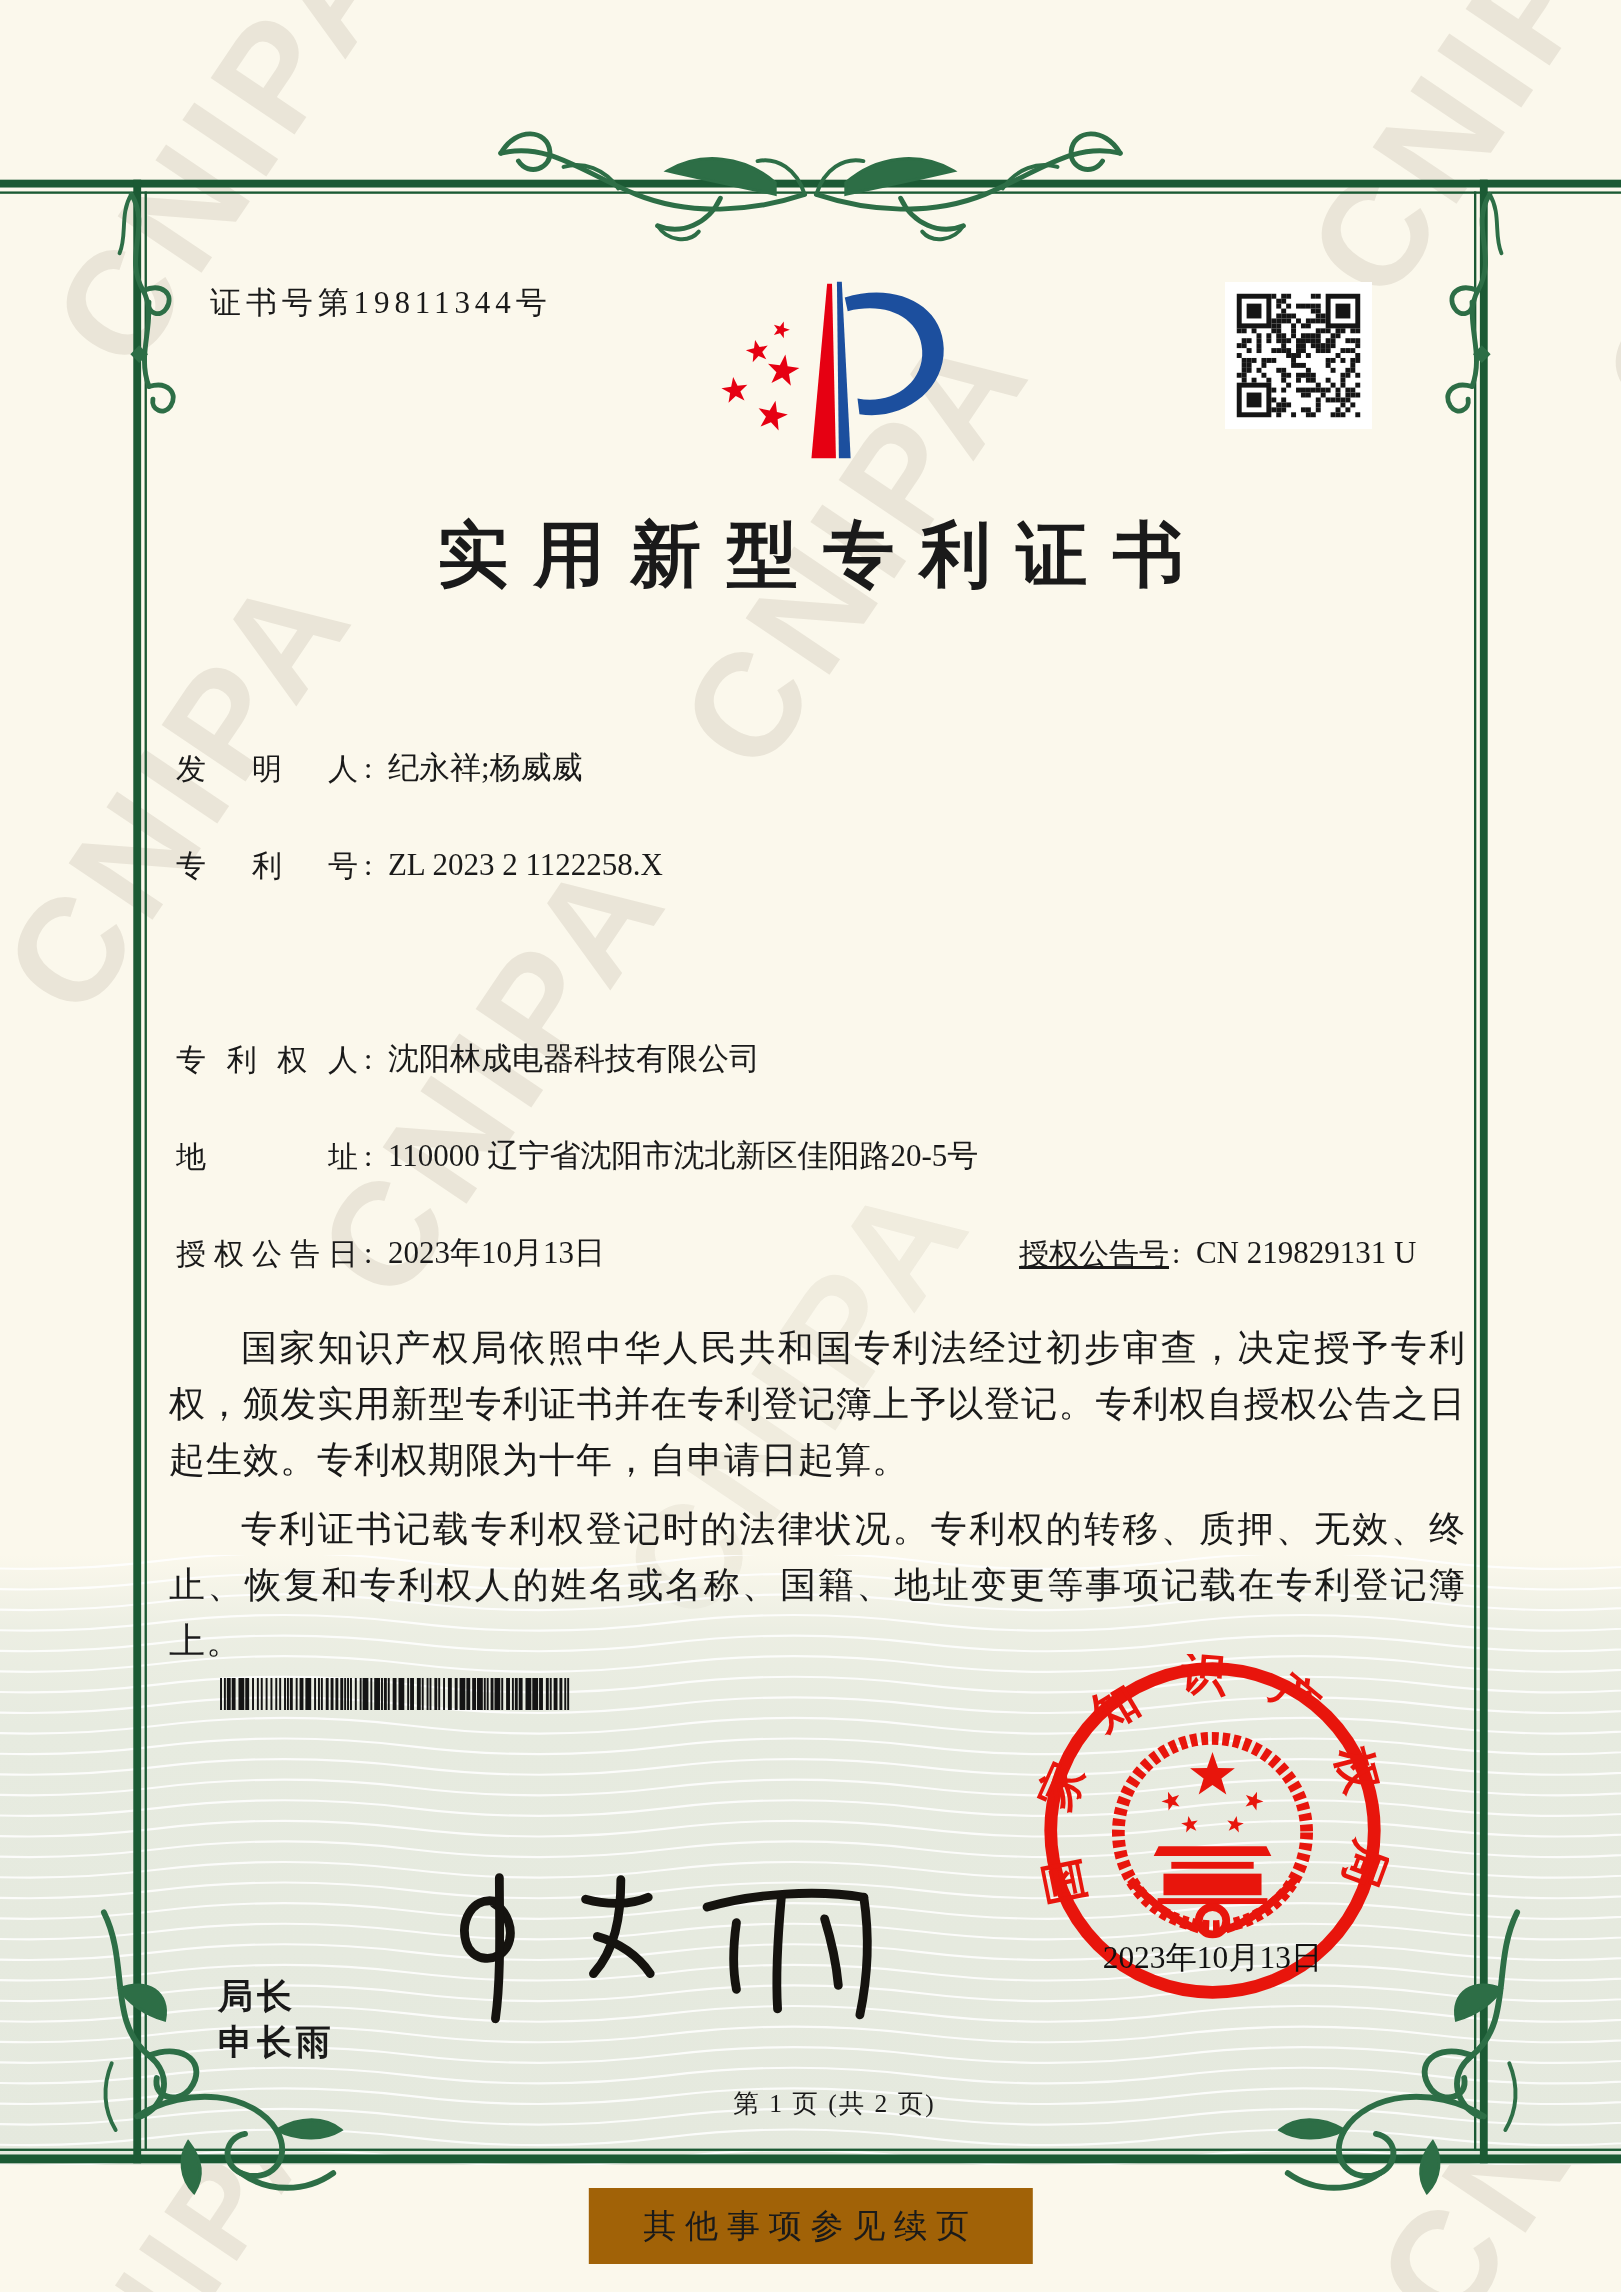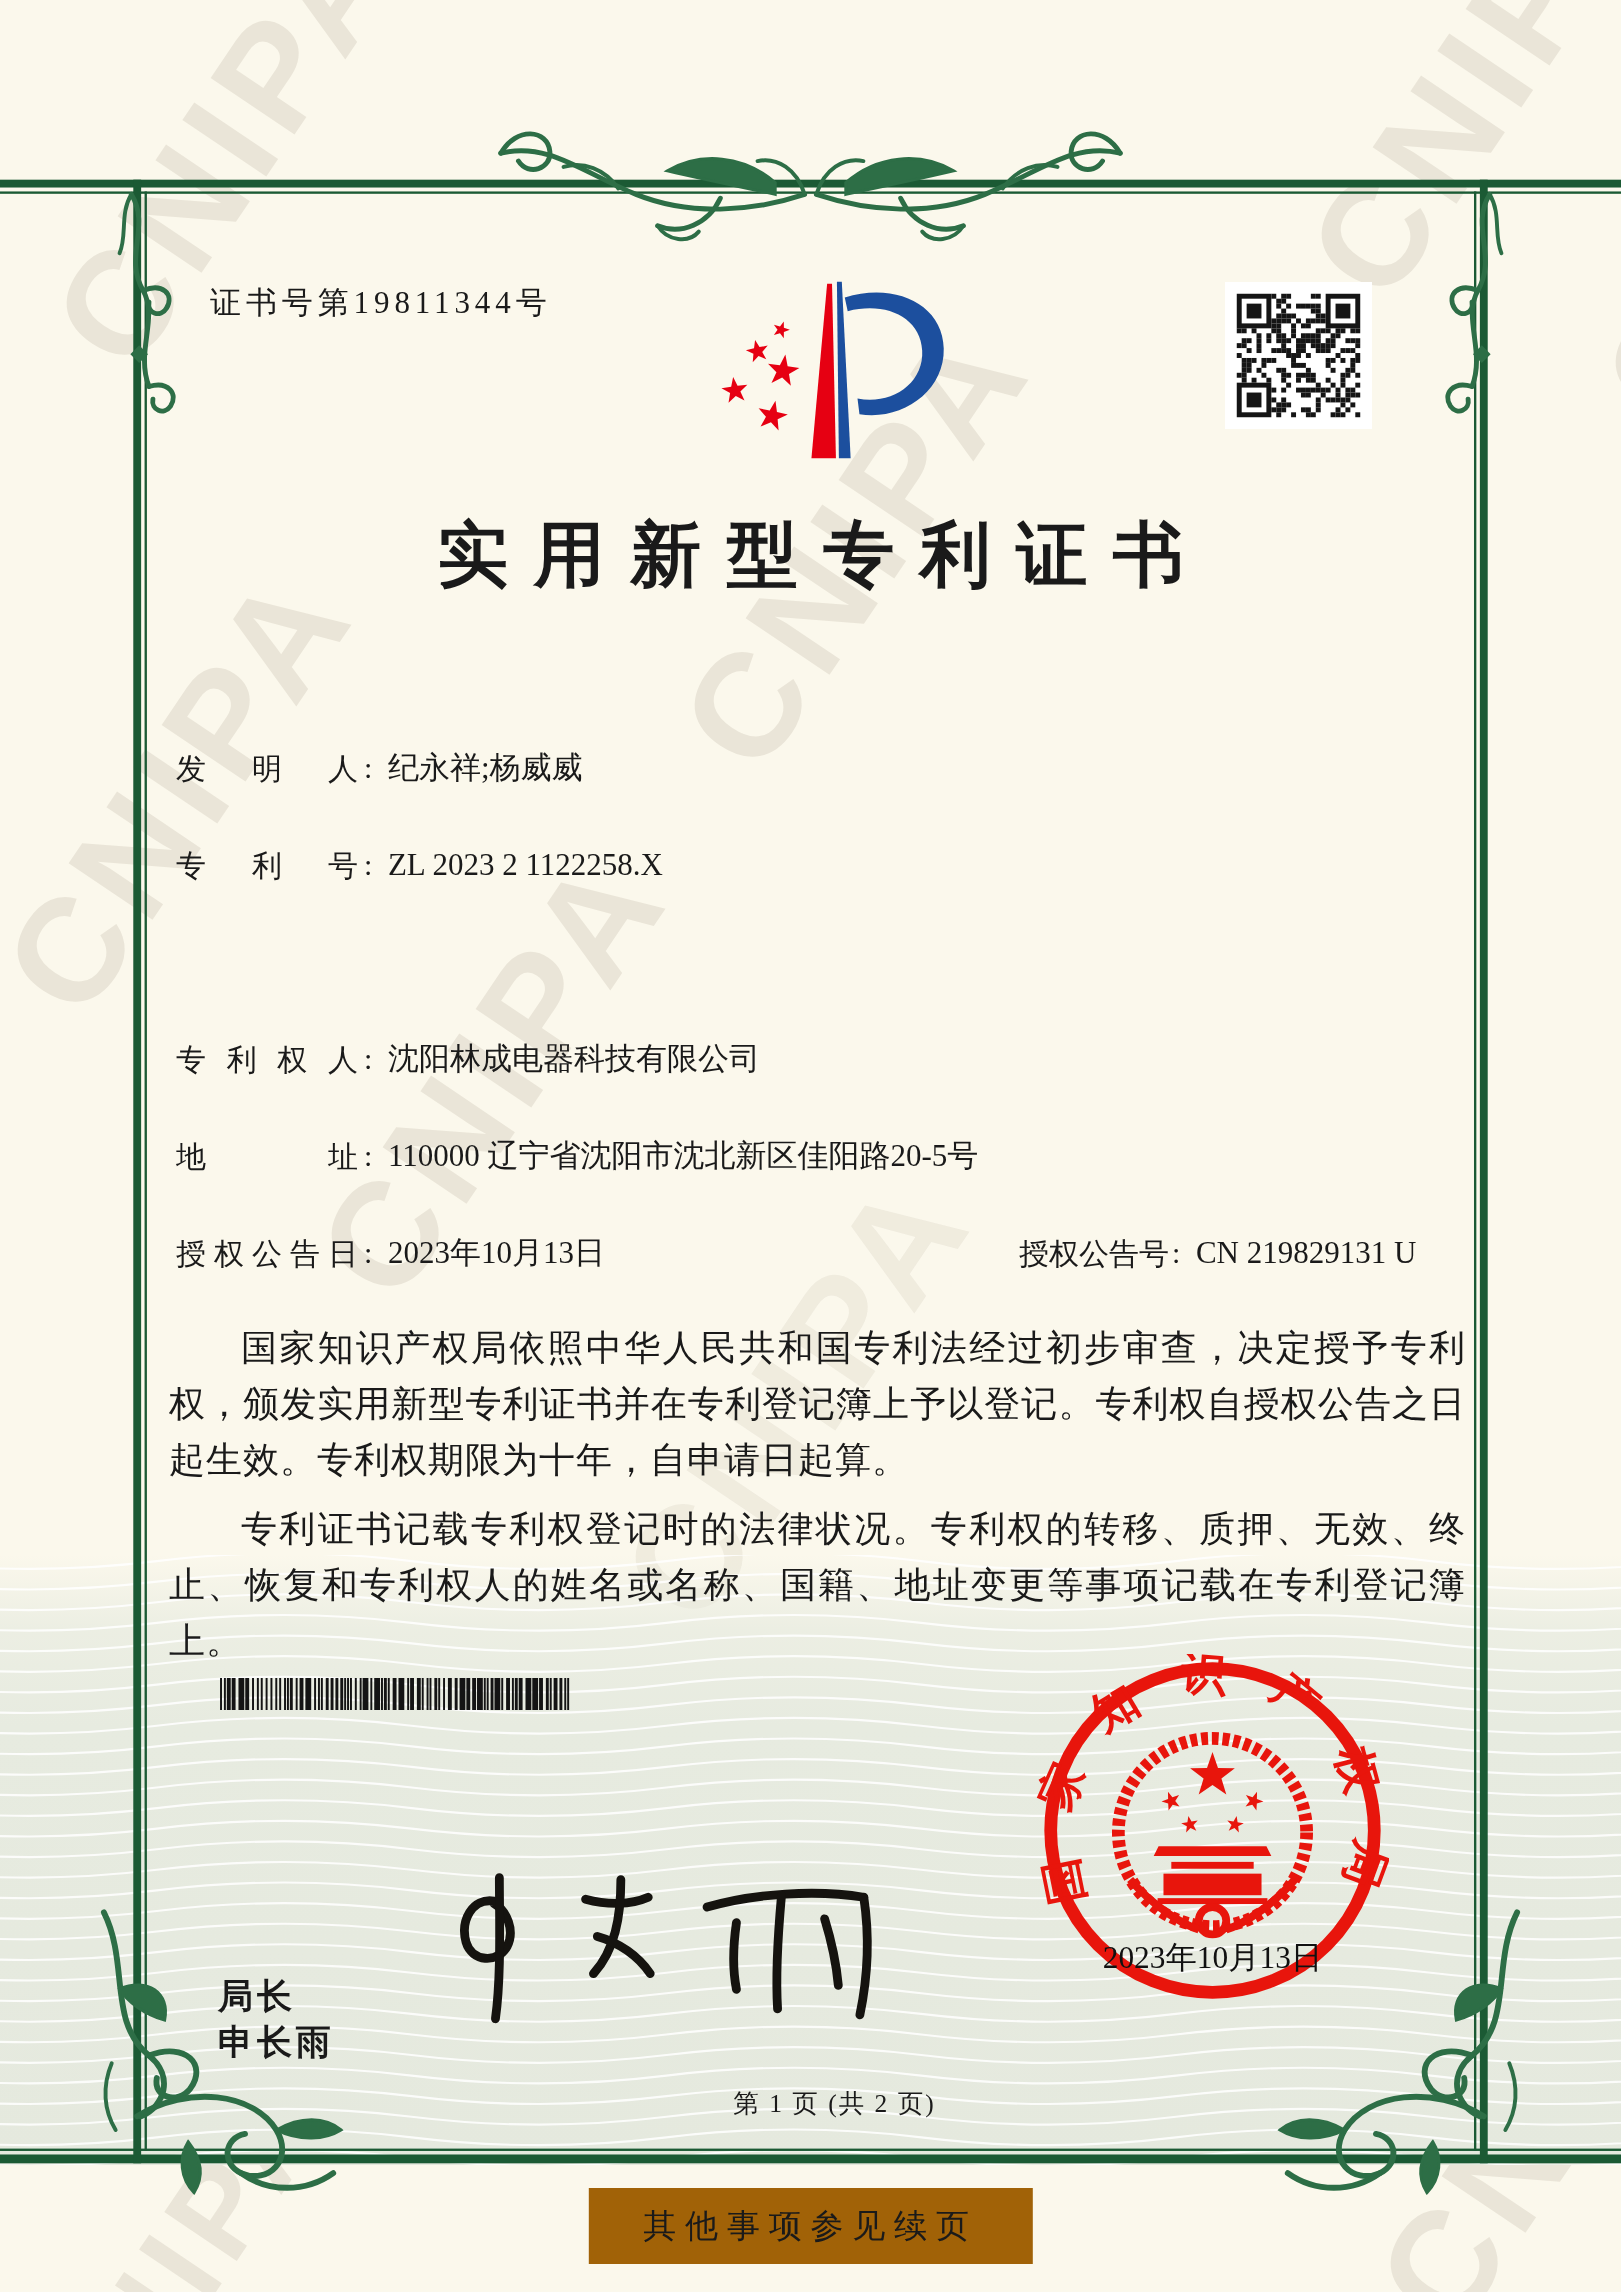--- a/index.html
+++ b/index.html
@@ -24,21 +24,21 @@
   #title{left:0;right:0;top:508px;text-align:center;font-size:71px;font-weight:bold;
          letter-spacing:25.5px;text-indent:25.5px;}
   
   #fields{left:176px;top:651px;right:137px;height:686px;}
   .frow{position:absolute;left:0;right:0;font-size:30px;line-height:1.3;white-space:nowrap;}
   .flabel{display:inline-block;width:182px;text-align:justify;text-align-last:justify;
           vertical-align:bottom;}
   .fcolon{display:inline-block;margin-left:5.9px;}
   .fvalue{margin-left:15.7px;font-size:31px;}
   .fpair2{position:absolute;left:843px;top:0;}
-  .fpair2 .flabel{width:147px;}
+  .fpair2 .flabel{width:147px;text-decoration:underline;}
   
   #paras{left:169px;right:155px;top:1321px;}
   #paras p{margin:0 0 13.7px 0;font-size:36px;line-height:1.55;text-align:justify;
            text-indent:2em;letter-spacing:1px;}
   
   #barcode{left:218px;top:1678px;}
   
   .issuer{left:218px;font-family:"Liberation Sans","DejaVu Sans",sans-serif;
           font-weight:600;font-size:35px;letter-spacing:3.9px;}
   #issuer-title{top:1945px;margin-top:28px;}

